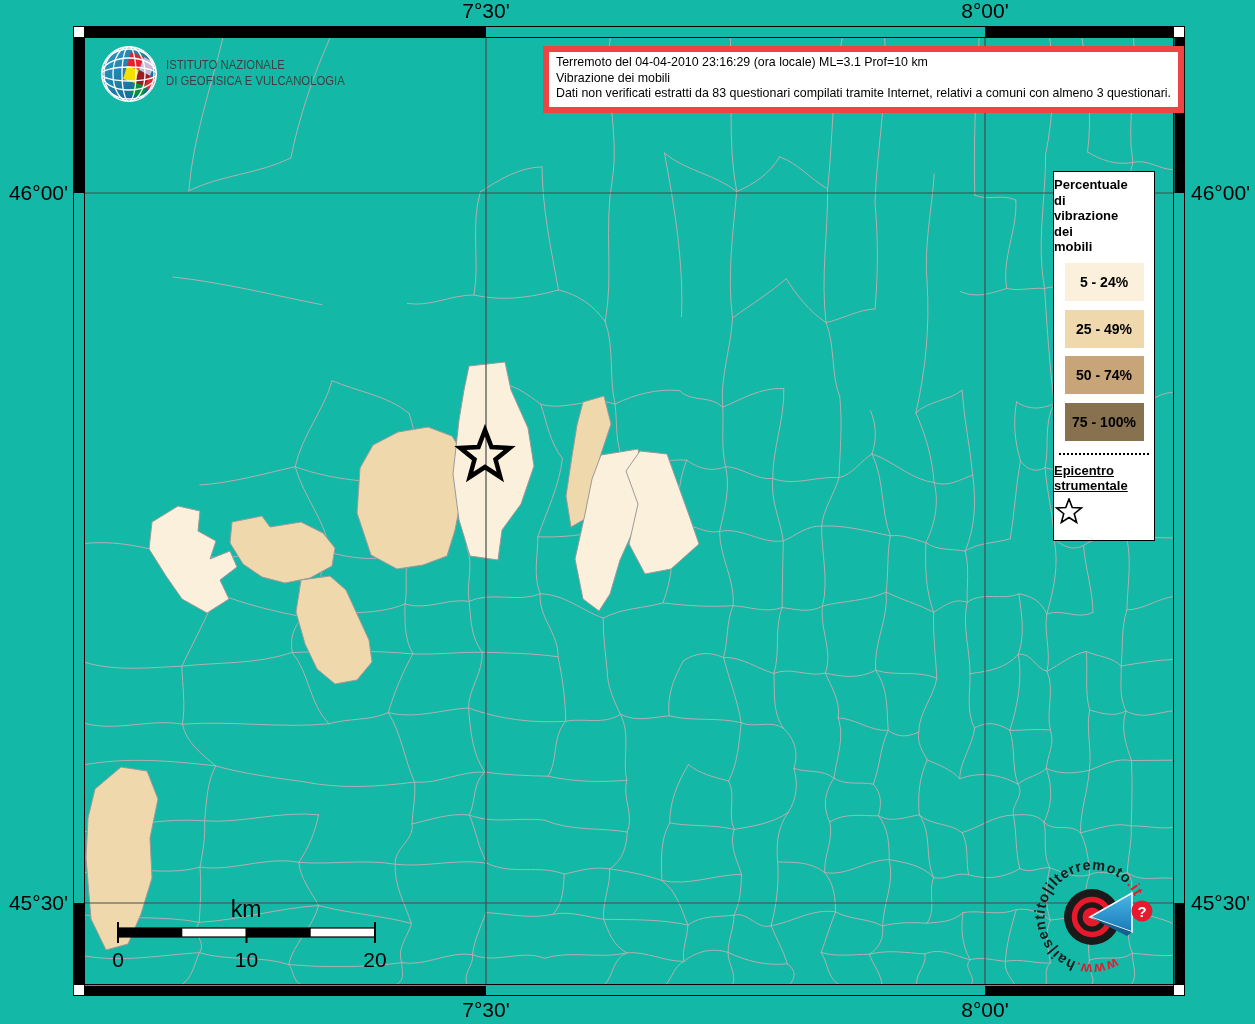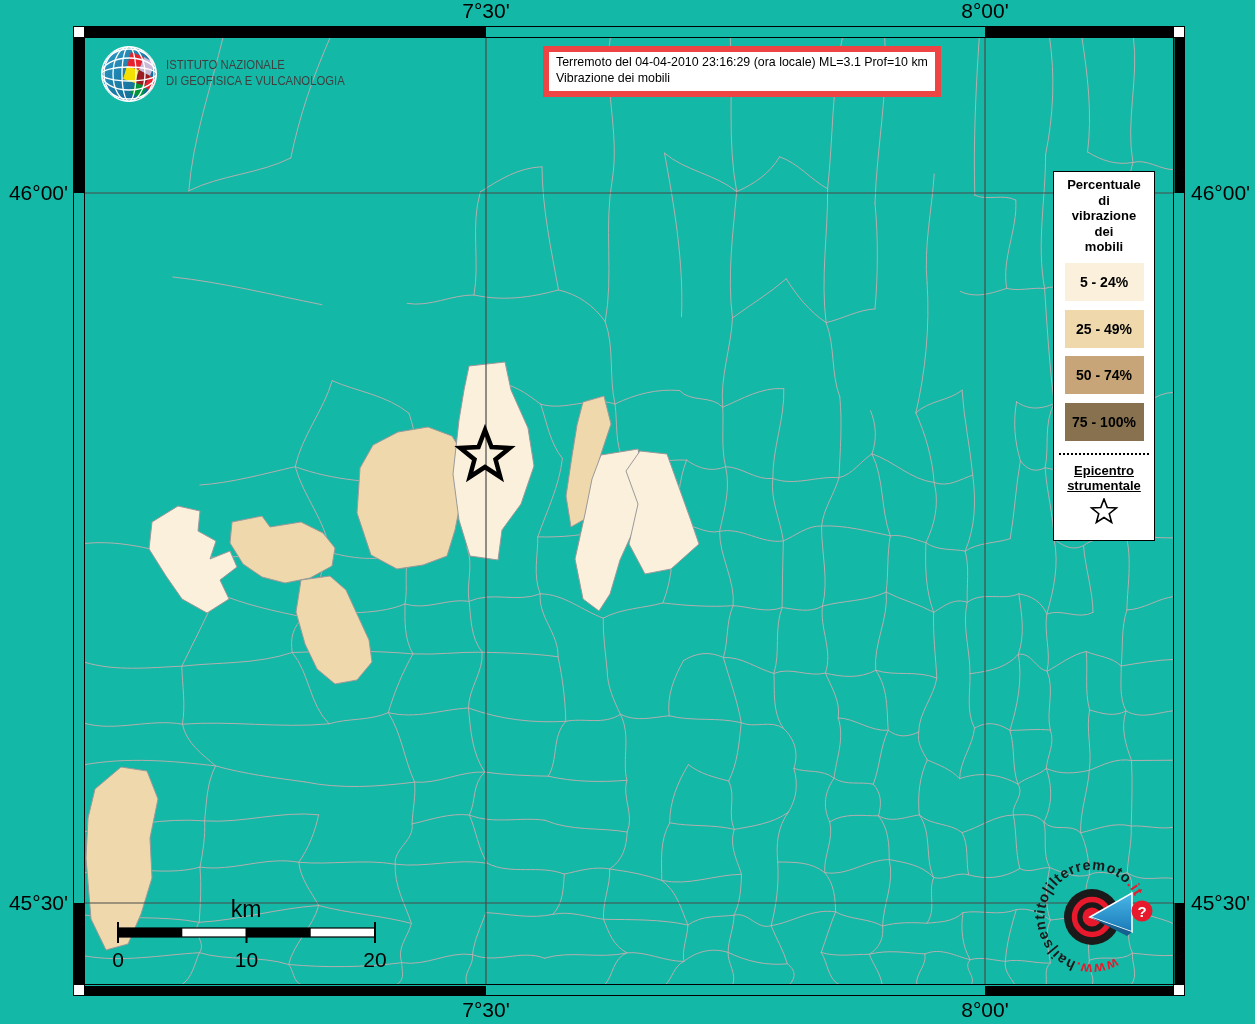--- a/index.html
+++ b/index.html
@@ -9,21 +9,21 @@
   
   .coord{position:absolute;font-size:21px;white-space:nowrap;}
   .coord.c-top,.coord.c-bottom{transform:translate(-50%,-50%);}
   .coord.c-left{transform:translate(-100%,-50%);}
   .coord.c-right{transform:translate(0,-50%);}
   
   .infobox{position:absolute;left:543px;top:46px;background:#fff;border:6px solid #ef4444;
            padding:3px 7px 5px 7px;font-size:12.4px;line-height:15.6px;white-space:nowrap;z-index:5;}
   
   .legend{position:absolute;left:1053px;top:171px;width:100px;background:#fff;border:1px solid #000;
-          text-align:center;padding:5px 0 10px 0;z-index:5;}
+          text-align:left;padding:5px 0 10px 0;z-index:5;}
   .legend-title div{font-weight:bold;font-size:13px;line-height:15.5px;}
   .swatch{width:79px;height:38px;margin:8.5px auto 0 auto;display:flex;align-items:center;
           justify-content:center;font-weight:bold;font-size:14px;}
   .c0{background:#FBF0DC}.c1{background:#EED8AC}.c2{background:#C7A578}.c3{background:#87714F}
   .legend-sep{border-top:2px dotted #000;margin:12px 5px 8px 5px;height:0;}
   .legend-epi div{font-weight:bold;font-size:13px;line-height:15.5px;text-decoration:underline;}
   .legend-star{margin-top:4px;}
   
   .ingv{position:absolute;left:98px;top:42px;z-index:5;}
   
@@ -106,20 +106,21 @@
   <div class="coord c-bottom" style="left:486px;top:1010px">7°30'</div>
   <div class="coord c-bottom" style="left:985px;top:1010px">8°00'</div>
   <div class="coord c-left" style="left:68px;top:193px">46°00'</div>
   <div class="coord c-left" style="left:68px;top:903px">45°30'</div>
   <div class="coord c-right" style="left:1191px;top:193px">46°00'</div>
   <div class="coord c-right" style="left:1191px;top:903px">45°30'</div>
 
   <div class="infobox">
     <div>Terremoto del 04-04-2010 23:16:29 (ora locale) ML=3.1 Prof=10 km</div>
     <div>Vibrazione dei mobili</div>
+    <div>Dati non verificati estratti da 83 questionari compilati tramite Internet, relativi a comuni con almeno 3 questionari.</div>
   </div>
 
   <svg class="ingv" width="250" height="64" viewBox="0 0 250 64">
     <g transform="translate(31,32)">
       <circle cx="0" cy="0" r="27.5" fill="url(#globeg)"></circle>
       <g clip-path="url(#globeclip)">
         <polygon points="2,-22 15,-17 10,-4 -2,-8" fill="#e8222d"></polygon>
         <polygon points="15,-17 26,-11 21,2 10,-4" fill="#cbb9d8"></polygon>
         <polygon points="-2,-8 10,-4 6,9 -6,5" fill="#f5e003"></polygon>
         <polygon points="10,-4 21,2 15,13 6,9" fill="#9b1b20"></polygon>

